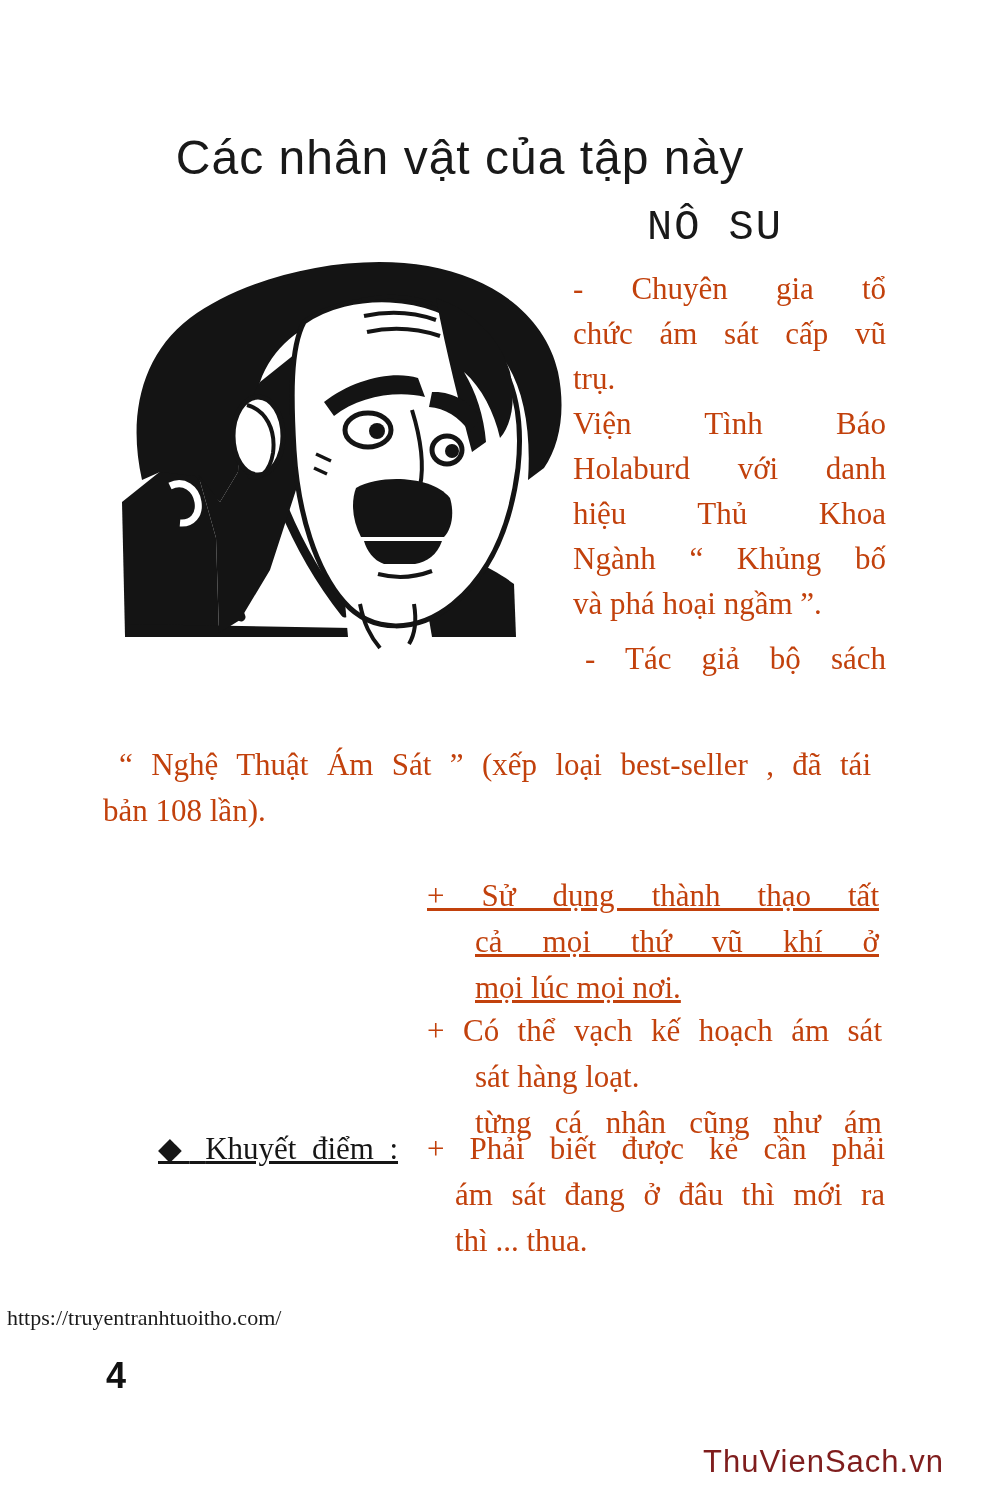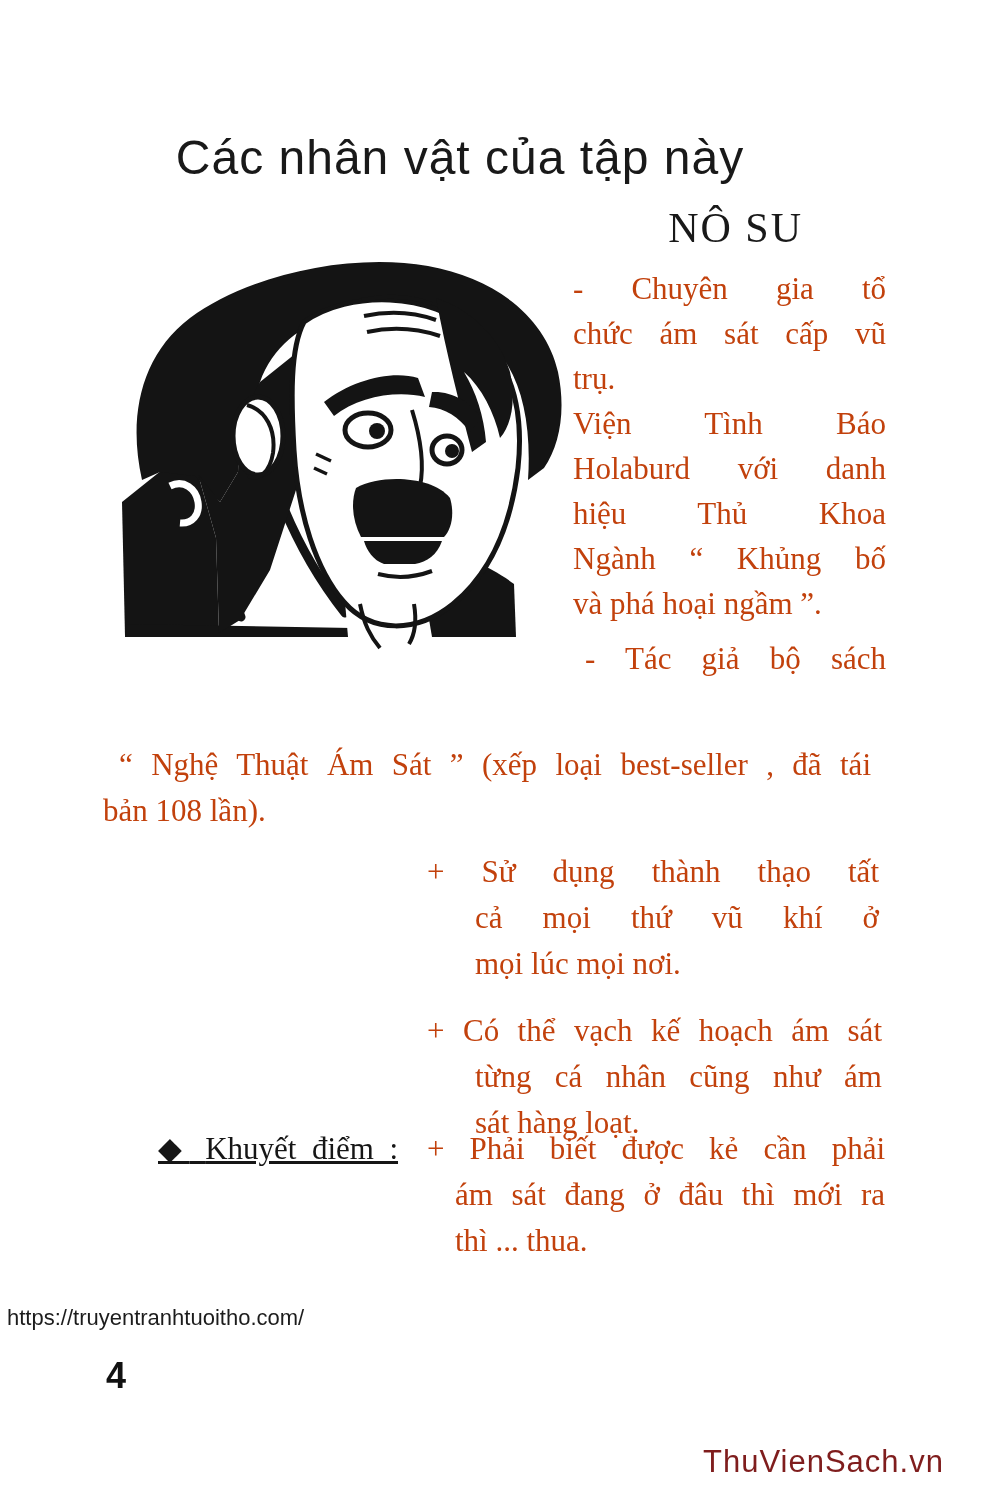--- a/index.html
+++ b/index.html
@@ -8,51 +8,51 @@
     overflow:hidden;margin:0 auto;
     font-family:"Liberation Serif", serif;color:#161616;
   }
   
   .title{
     position:absolute;top:130px;left:0;width:890px;padding-left:30px;box-sizing:border-box;
     text-align:center;font-family:"Liberation Sans", sans-serif;
     font-size:48px;letter-spacing:1px;color:#191919;
   }
   .charname{
-    position:absolute;top:204px;right:196px;
-    font-family:Liberation Serif, serif;font-size:42px;letter-spacing:2px;color:#191919;
+    position:absolute;top:204px;right:216px;
+    font-family:Liberation Mono, monospace;font-size:42px;letter-spacing:2px;color:#191919;
   }
   
   .portrait{position:absolute;left:100px;top:240px;width:470px;height:440px;}
   
   .tblock{position:absolute;font-size:31px;line-height:45px;color:#c2410c;}
   .ln{white-space:nowrap;}
   .j{white-space:normal;text-align:justify;text-align-last:justify;}
   .g1{margin-top:6px;}
   .g2{margin-top:10px;}
   .intro{left:573px;top:266px;width:313px;}
   .intro .ind12{padding-left:12px;}
   .bestseller{left:103px;top:742px;width:768px;line-height:46px;}
   .bestseller .ind16{padding-left:16px;}
   .blabel{
     position:absolute;font-size:31px;line-height:46px;
     text-align:justify;text-align-last:justify;
   }
   .pros-label{left:170px;top:840px;width:242px;}
   .cons-label{left:158px;top:1126px;width:240px;text-decoration:underline;}
   .plist{line-height:46px;}
-  .pros-0{left:427px;top:849px;width:452px;}
+  .pros-0{left:427px;top:873px;width:452px;text-decoration:underline;}
   .pros-1{left:427px;top:981px;width:455px;margin-top:27px;}
   .cons-list{left:427px;top:1126px;width:458px;}
   .ind48{padding-left:48px;}
   .ind28{padding-left:28px;}
   
   .url{
     position:absolute;left:7px;top:1305px;
-    font-family:Liberation Sans, sans-serif;font-size:22px;color:#1c1c1c;
+    font-family:Liberation Serif, serif;font-size:22px;color:#1c1c1c;
   }
   .pagenum{
     position:absolute;left:106px;top:1355px;
     font-family:"Liberation Sans", sans-serif;font-size:36px;font-weight:bold;color:#111;
   }
   .watermark{
     position:absolute;left:703px;top:1444px;
     font-family:"Liberation Sans", sans-serif;font-size:31px;font-weight:300;
     letter-spacing:1px;color:#7f1d1d;
   }
@@ -130,22 +130,22 @@
     <div class="ln">bản 108 lần).</div>
   </div>
 
   <div class="tblock plist pros-0">
     <div class="ln j">+ Sử dụng thành thạo tất</div>
     <div class="ln j ind48">cả mọi thứ vũ khí ở</div>
     <div class="ln ind48">mọi lúc mọi nơi.</div>
   </div>
   <div class="tblock plist pros-1">
     <div class="ln j">+ Có thể vạch kế hoạch ám sát</div>
+    <div class="ln ind48">sát hàng loạt.</div>
     <div class="ln j ind48">từng cá nhân cũng như ám</div>
-    <div class="ln ind48">sát hàng loạt.</div>
   </div>
 
   <div class="blabel cons-label">
     <span>◆</span>
     <span>Khuyết điểm :</span>
   </div>
   <div class="tblock plist cons-list">
     <div class="ln j">+ Phải biết được kẻ cần phải</div>
     <div class="ln j ind28">ám sát đang ở đâu thì mới ra</div>
     <div class="ln ind28">thì ... thua.</div>

